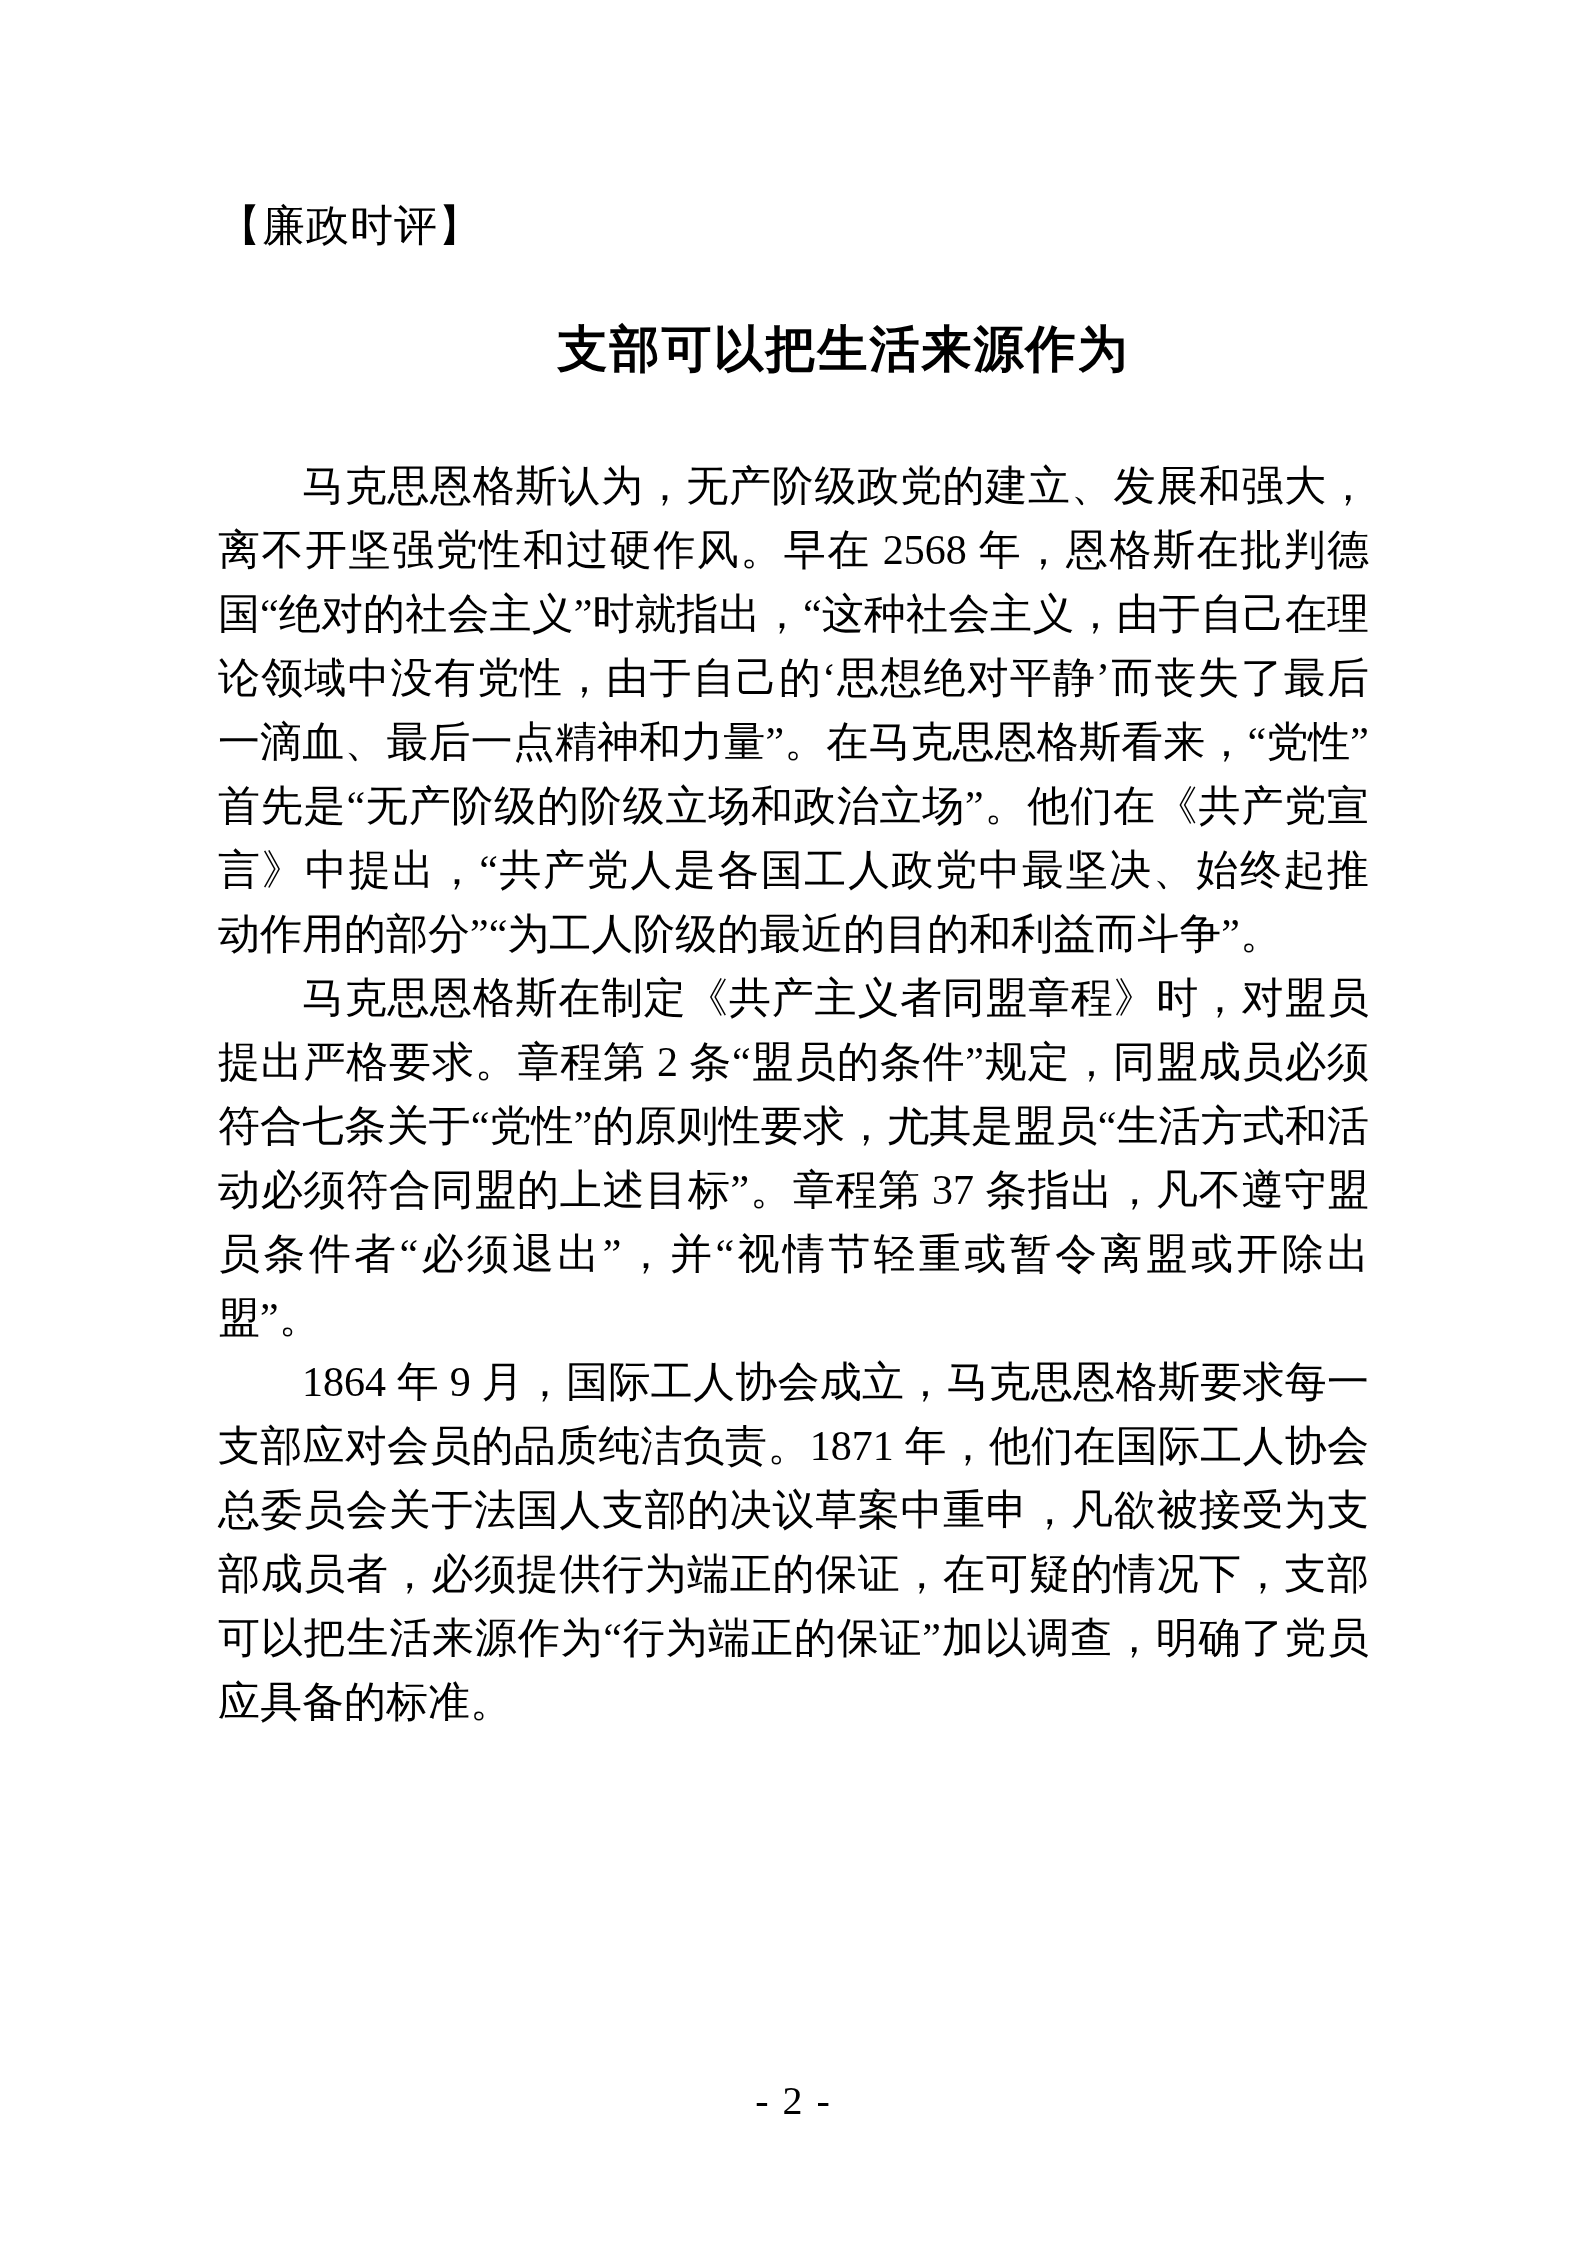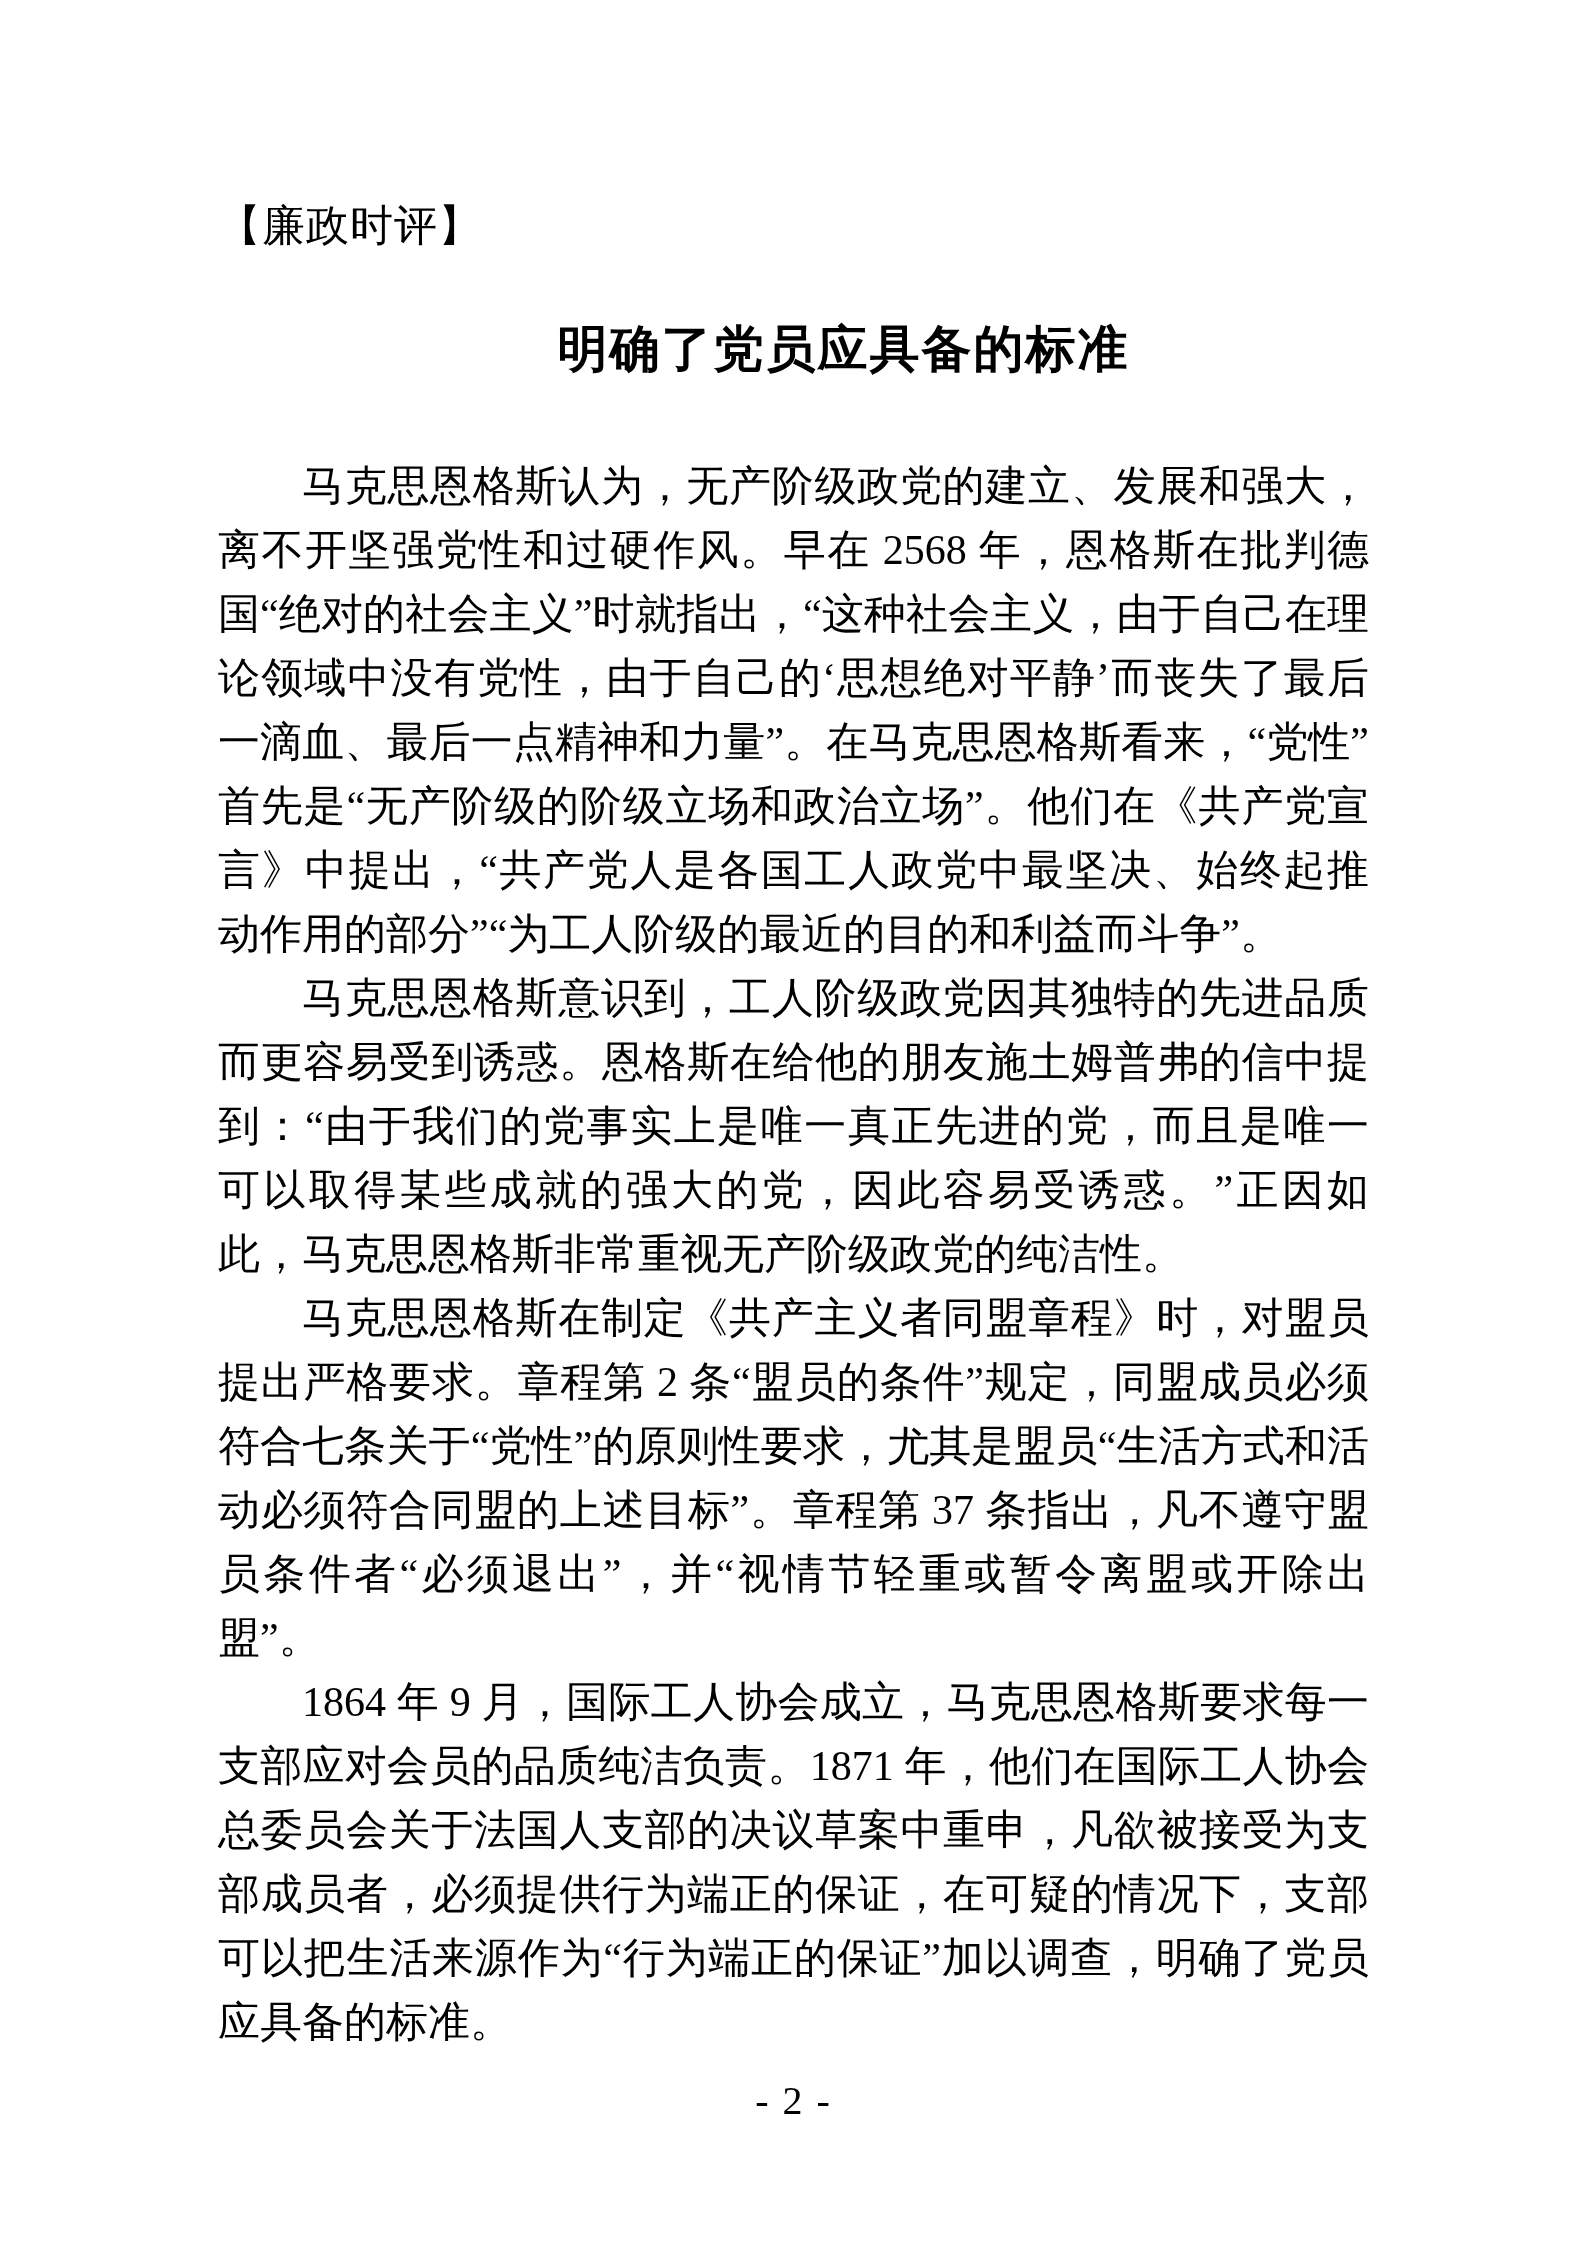--- a/index.html
+++ b/index.html
@@ -59,24 +59,23 @@
     letter-spacing: 2px;
   }
 </style>
 </head>
 <body>
 
 <div class="page">
 
   <div class="header-tag">【廉政时评】</div>
 
-  <h1 class="article-title">明确了党员应具备的标准</h1>
+  <h1 class="article-title">支部可以把生活来源作为</h1>
 
   <div class="body-text">
     <p>马克思恩格斯认为，无产阶级政党的建立、发展和强大，离不开坚强党性和过硬作风。早在 2568 年，恩格斯在批判德国“绝对的社会主义”时就指出，“这种社会主义，由于自己在理论领域中没有党性，由于自己的‘思想绝对平静’而丧失了最后一滴血、最后一点精神和力量”。在马克思恩格斯看来，“党性”首先是“无产阶级的阶级立场和政治立场”。他们在《共产党宣言》中提出，“共产党人是各国工人政党中最坚决、始终起推动作用的部分”“为工人阶级的最近的目的和利益而斗争”。</p>
-    <p>马克思恩格斯意识到，工人阶级政党因其独特的先进品质而更容易受到诱惑。恩格斯在给他的朋友施土姆普弗的信中提到：“由于我们的党事实上是唯一真正先进的党，而且是唯一可以取得某些成就的强大的党，因此容易受诱惑。”正因如此，马克思恩格斯非常重视无产阶级政党的纯洁性。</p>
     <p>马克思恩格斯在制定《共产主义者同盟章程》时，对盟员提出严格要求。章程第 2 条“盟员的条件”规定，同盟成员必须符合七条关于“党性”的原则性要求，尤其是盟员“生活方式和活动必须符合同盟的上述目标”。章程第 37 条指出，凡不遵守盟员条件者“必须退出”，并“视情节轻重或暂令离盟或开除出盟”。</p>
     <p>1864 年 9 月，国际工人协会成立，马克思恩格斯要求每一支部应对会员的品质纯洁负责。1871 年，他们在国际工人协会总委员会关于法国人支部的决议草案中重申，凡欲被接受为支部成员者，必须提供行为端正的保证，在可疑的情况下，支部可以把生活来源作为“行为端正的保证”加以调查，明确了党员应具备的标准。</p>
   </div>
 
   <div class="page-number">- 2 -</div>
 
 </div>
 
 </body></html>

